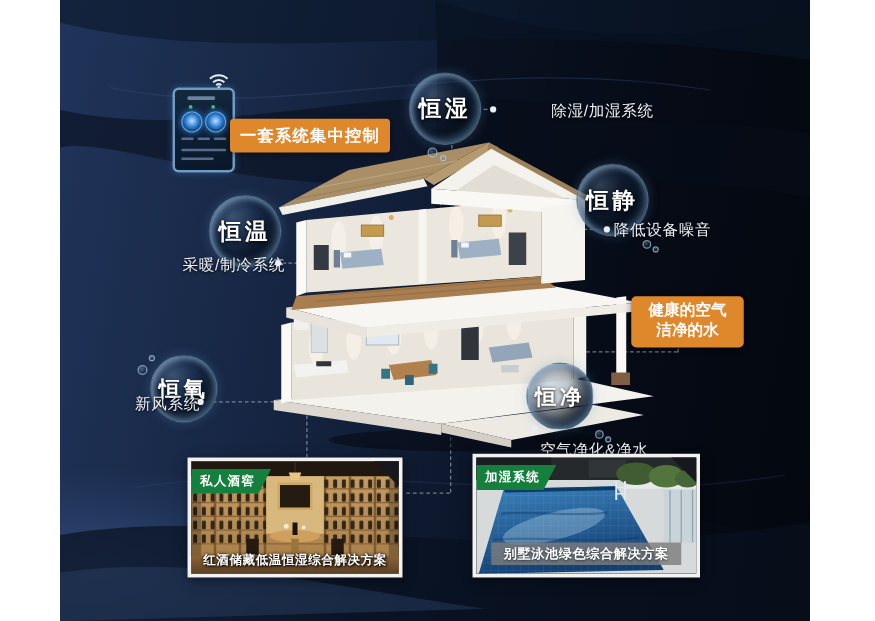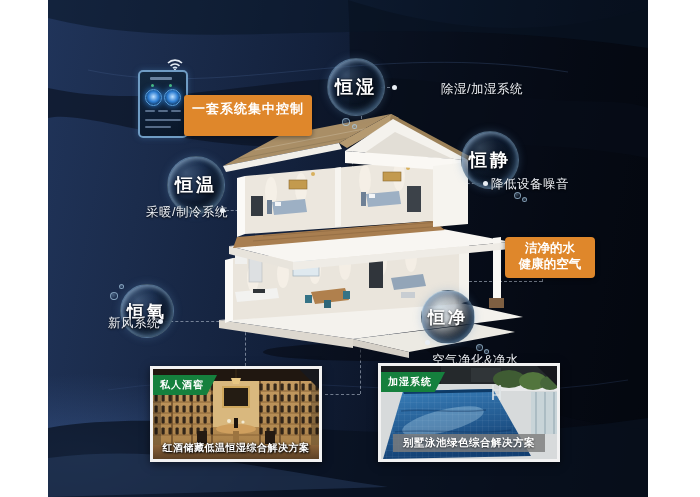--- a/index.html
+++ b/index.html
@@ -168,21 +168,21 @@
       <div class="led" style="left:29px;"></div>
       <div class="knob" style="left:5px;"></div>
       <div class="knob" style="left:24px;"></div>
       <div class="row" style="left:5px;top:38px;width:10px;"></div>
       <div class="row" style="left:18px;top:38px;width:10px;"></div>
       <div class="row" style="left:31px;top:38px;width:10px;"></div>
       <div class="row" style="left:5px;top:47px;width:36px;"></div>
       <div class="row" style="left:5px;top:54px;width:26px;"></div>
     </div>
 
-    <div class="olabel" style="left:136px;top:95px;width:128px;height:41px;line-height:27px;font-size:13px;letter-spacing:1px;">一套系统集中控制</div>
+    <div class="olabel" style="left:136px;top:95px;width:128px;height:27px;line-height:27px;font-size:13px;letter-spacing:1px;">一套系统集中控制</div>
 
     <div class="bubble" style="left:279px;top:58px;width:56px;height:56px;">
       <span>恒湿</span>
     </div>
     <div class="mini" style="left:294px;top:118px;width:6px;height:6px;"></div>
     <div class="mini" style="left:304px;top:124px;width:3px;height:3px;"></div>
 
     <div class="bubble" style="left:413px;top:131px;width:56px;height:56px;">
       <span>恒静</span>
     </div>
@@ -214,22 +214,22 @@
     <div class="feat-desc" style="left:98px;top:204px;">采暖/制冷系统</div>
     <span class="dot" style="left:172px;top:208px;"></span>
 
     <div class="feat-desc" style="left:60px;top:315px;">新风系统</div>
     <span class="dot" style="left:110px;top:319px;"></span>
 
     <span class="dot" style="left:377px;top:340px;"></span>
     <div class="feat-desc" style="left:384px;top:352px;">空气净化&amp;净水</div>
 
     <div class="olabel" style="left:457px;top:237px;width:90px;height:38px;padding-top:3px;border-radius:4px;">
+      <span class="hl-line">健康的空气</span>
       <span class="hl-line">洁净的水</span>
-      <span class="hl-line">健康的空气</span>
     </div>
 
     <div class="card" style="left:102px;top:366px;width:172px;height:96px;">
       <svg width="166" height="90" viewBox="0 0 166 90">
         <defs>
           <linearGradient id="woodbg" x1="0" y1="0" x2="0" y2="1">
             <stop offset="0" stop-color="#c9a066"></stop>
               <stop offset="1" stop-color="#a57c45"></stop>
           </linearGradient>
           <linearGradient id="floorg" x1="0" y1="0" x2="0" y2="1">

